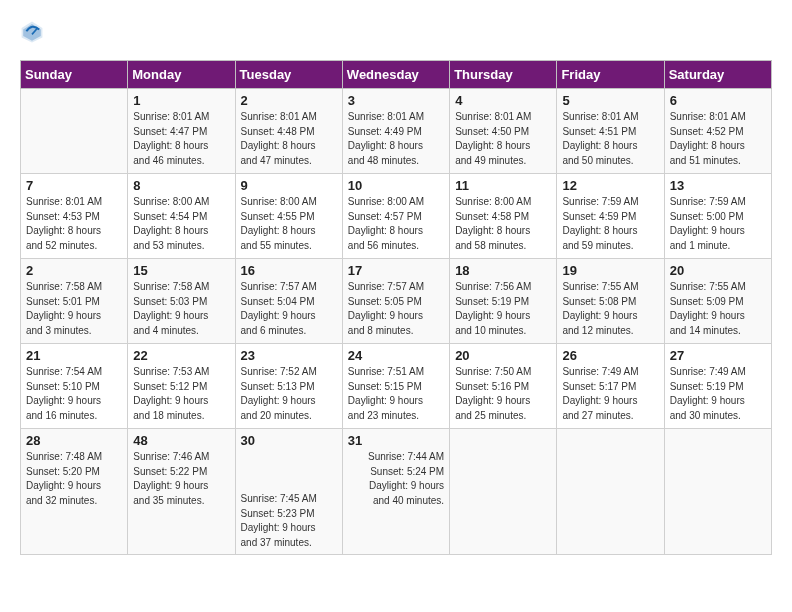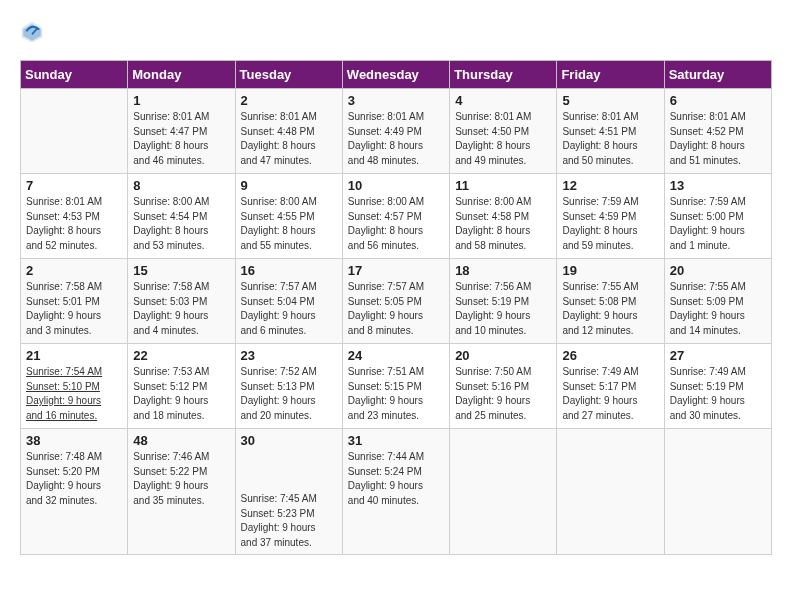--- a/index.html
+++ b/index.html
@@ -256,21 +256,21 @@
           <div class="day-number">20</div>
           <div class="day-info" style="white-space: pre-line;">Sunrise: 7:55 AM
 Sunset: 5:09 PM
 Daylight: 9 hours
 and 14 minutes.</div>
         </td>
       </tr>
       <tr>
         <td>
           <div class="day-number">21</div>
-          <div class="day-info" style="white-space: pre-line; text-decoration: underline;">Sunrise: 7:54 AM
+          <div class="day-info" style="white-space: pre-line;">Sunrise: 7:54 AM
 Sunset: 5:10 PM
 Daylight: 9 hours
 and 16 minutes.</div>
         </td>
         <td>
           <div class="day-number">22</div>
           <div class="day-info" style="white-space: pre-line;">Sunrise: 7:53 AM
 Sunset: 5:12 PM
 Daylight: 9 hours
 and 18 minutes.</div>
@@ -306,21 +306,21 @@
         <td>
           <div class="day-number">27</div>
           <div class="day-info" style="white-space: pre-line;">Sunrise: 7:49 AM
 Sunset: 5:19 PM
 Daylight: 9 hours
 and 30 minutes.</div>
         </td>
       </tr>
       <tr>
         <td>
-          <div class="day-number">38</div>
+          <div class="day-number">28</div>
           <div class="day-info" style="white-space: pre-line;">Sunrise: 7:48 AM
 Sunset: 5:20 PM
 Daylight: 9 hours
 and 32 minutes.</div>
         </td>
         <td>
           <div class="day-number">48</div>
           <div class="day-info" style="white-space: pre-line;">Sunrise: 7:46 AM
 Sunset: 5:22 PM
 Daylight: 9 hours
@@ -328,21 +328,21 @@
         </td>
         <td>
           <div class="day-number">30</div>
           <div class="day-info" style="white-space: pre-line; margin-top: 44px;">Sunrise: 7:45 AM
 Sunset: 5:23 PM
 Daylight: 9 hours
 and 37 minutes.</div>
         </td>
         <td>
           <div class="day-number">31</div>
-          <div class="day-info" style="white-space: pre-line;">Sunrise: 7:44 AM
+          <div class="day-info" style="white-space: pre-line; text-align: right;">Sunrise: 7:44 AM
 Sunset: 5:24 PM
 Daylight: 9 hours
 and 40 minutes.</div>
         </td>
         <td></td>
         <td></td>
         <td></td>
       </tr>
     </tbody>
 </table>

